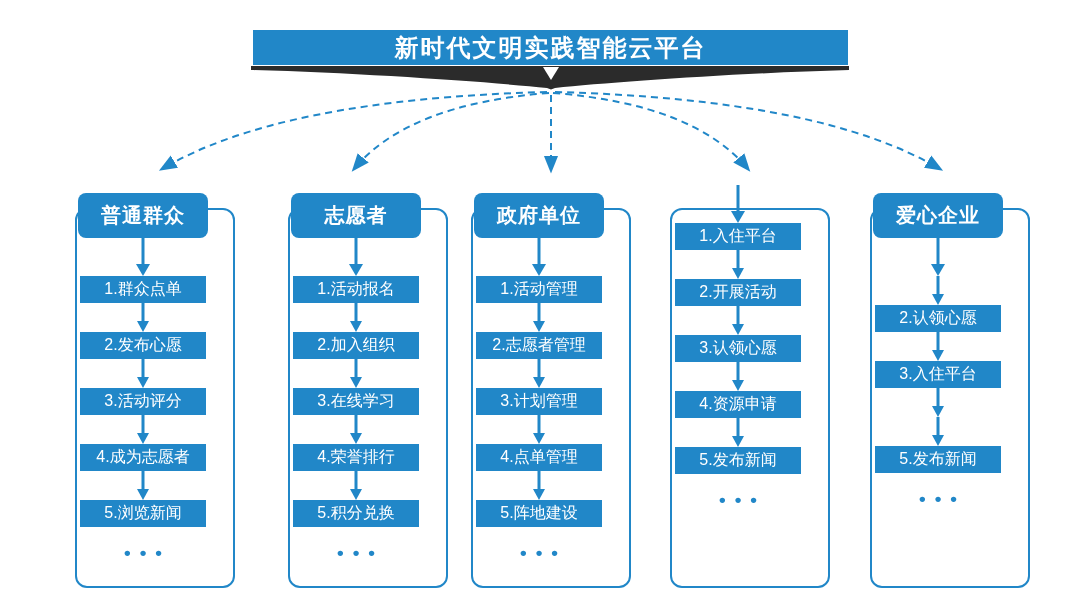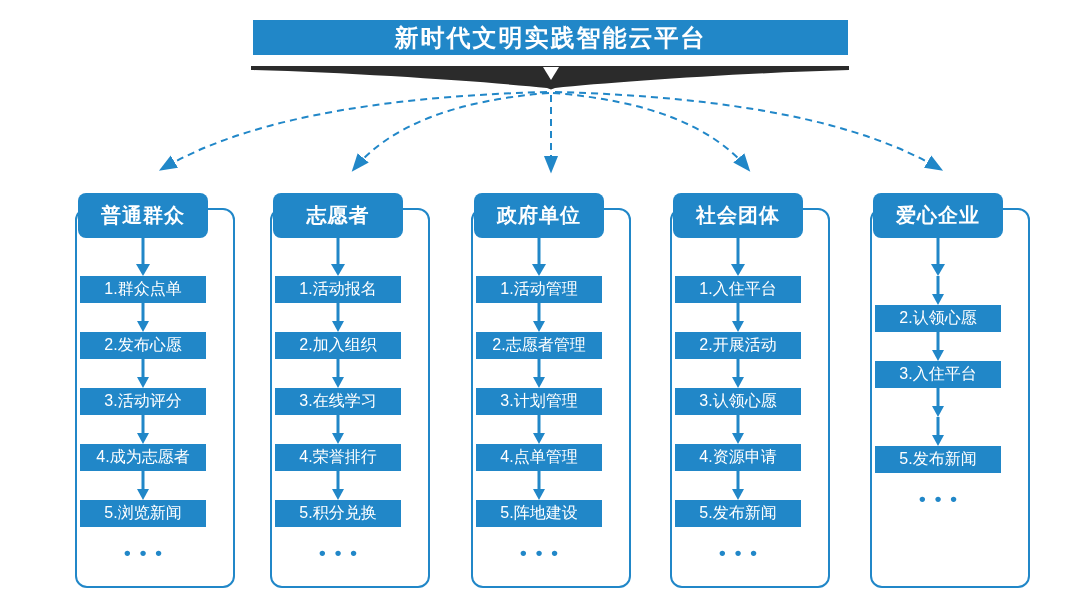--- a/index.html
+++ b/index.html
@@ -2,21 +2,21 @@
 <html style="--blue: #2187c8; --dark: #2b2b2b; --bg: #ffffff;"><head>
 <meta charset="utf-8">
 <style>
   :root { --blue:#2187c8; --dark:#2b2b2b; --bg:#ffffff; }
   html,body { margin:0; padding:0; background:#fff; }
   .stage {
     position:relative; width:1080px; height:611px; background:var(--bg);
     font-family:"Liberation Sans","DejaVu Sans",sans-serif; overflow:hidden;
   }
   .title-bar {
-    position:absolute; left:253px; top:20px; width:595px; height:35px;
+    position:absolute; left:253px; top:30px; width:595px; height:35px;
     background:var(--blue); color:#fff; font-size:24px; font-weight:bold;
     display:flex; align-items:center; justify-content:center; letter-spacing:2px;
     z-index:3;
   }
   .top-svg { position:absolute; left:0; top:0; width:1080px; height:200px; z-index:2; }
   .column { position:absolute; top:185px; width:136px; height:420px; text-align:center; }
   .frame {
     position:absolute; left:0; top:23px; width:156px; height:376px;
     border:2px solid var(--blue); border-radius:12px; background:transparent;
   }
@@ -102,21 +102,21 @@
           <div class="step">4.成为志愿者</div>
           <div class="small-arrow"><svg width="16" height="29" viewBox="0 0 16 29">
               <rect class="arrow-fill" x="6.5" y="0" width="3" height="19"></rect>
               <polygon class="arrow-fill" points="2,18 14,18 8,29"></polygon>
             </svg></div>
           <div class="step">5.浏览新闻</div>
         </div>
     <div class="dots">•••</div>
   </div>
 
-  <div class="column" style="left: 270px;">
+  <div class="column" style="left: 288px;">
     <div class="frame"></div>
     <div class="header">志愿者</div>
     <div class="big-arrow">
       <svg width="16" height="38" viewBox="0 0 16 38">
         <rect class="arrow-fill" x="6.5" y="0" width="3" height="27"></rect>
         <polygon class="arrow-fill" points="1,26 15,26 8,38"></polygon>
       </svg>
     </div>
     <div class="steps">
           <div class="step">1.活动报名</div>
@@ -174,21 +174,20 @@
               <rect class="arrow-fill" x="6.5" y="0" width="3" height="19"></rect>
               <polygon class="arrow-fill" points="2,18 14,18 8,29"></polygon>
             </svg></div>
           <div class="step">5.阵地建设</div>
         </div>
     <div class="dots">•••</div>
   </div>
 
   <div class="column" style="left: 670px;">
     <div class="frame"></div>
-    <div class="header">社会团体</div>
     <div class="big-arrow">
       <svg width="16" height="38" viewBox="0 0 16 38">
         <rect class="arrow-fill" x="6.5" y="0" width="3" height="27"></rect>
         <polygon class="arrow-fill" points="1,26 15,26 8,38"></polygon>
       </svg>
     </div>
     <div class="steps">
           <div class="step">1.入住平台</div>
           <div class="small-arrow"><svg width="16" height="29" viewBox="0 0 16 29">
               <rect class="arrow-fill" x="6.5" y="0" width="3" height="19"></rect>

